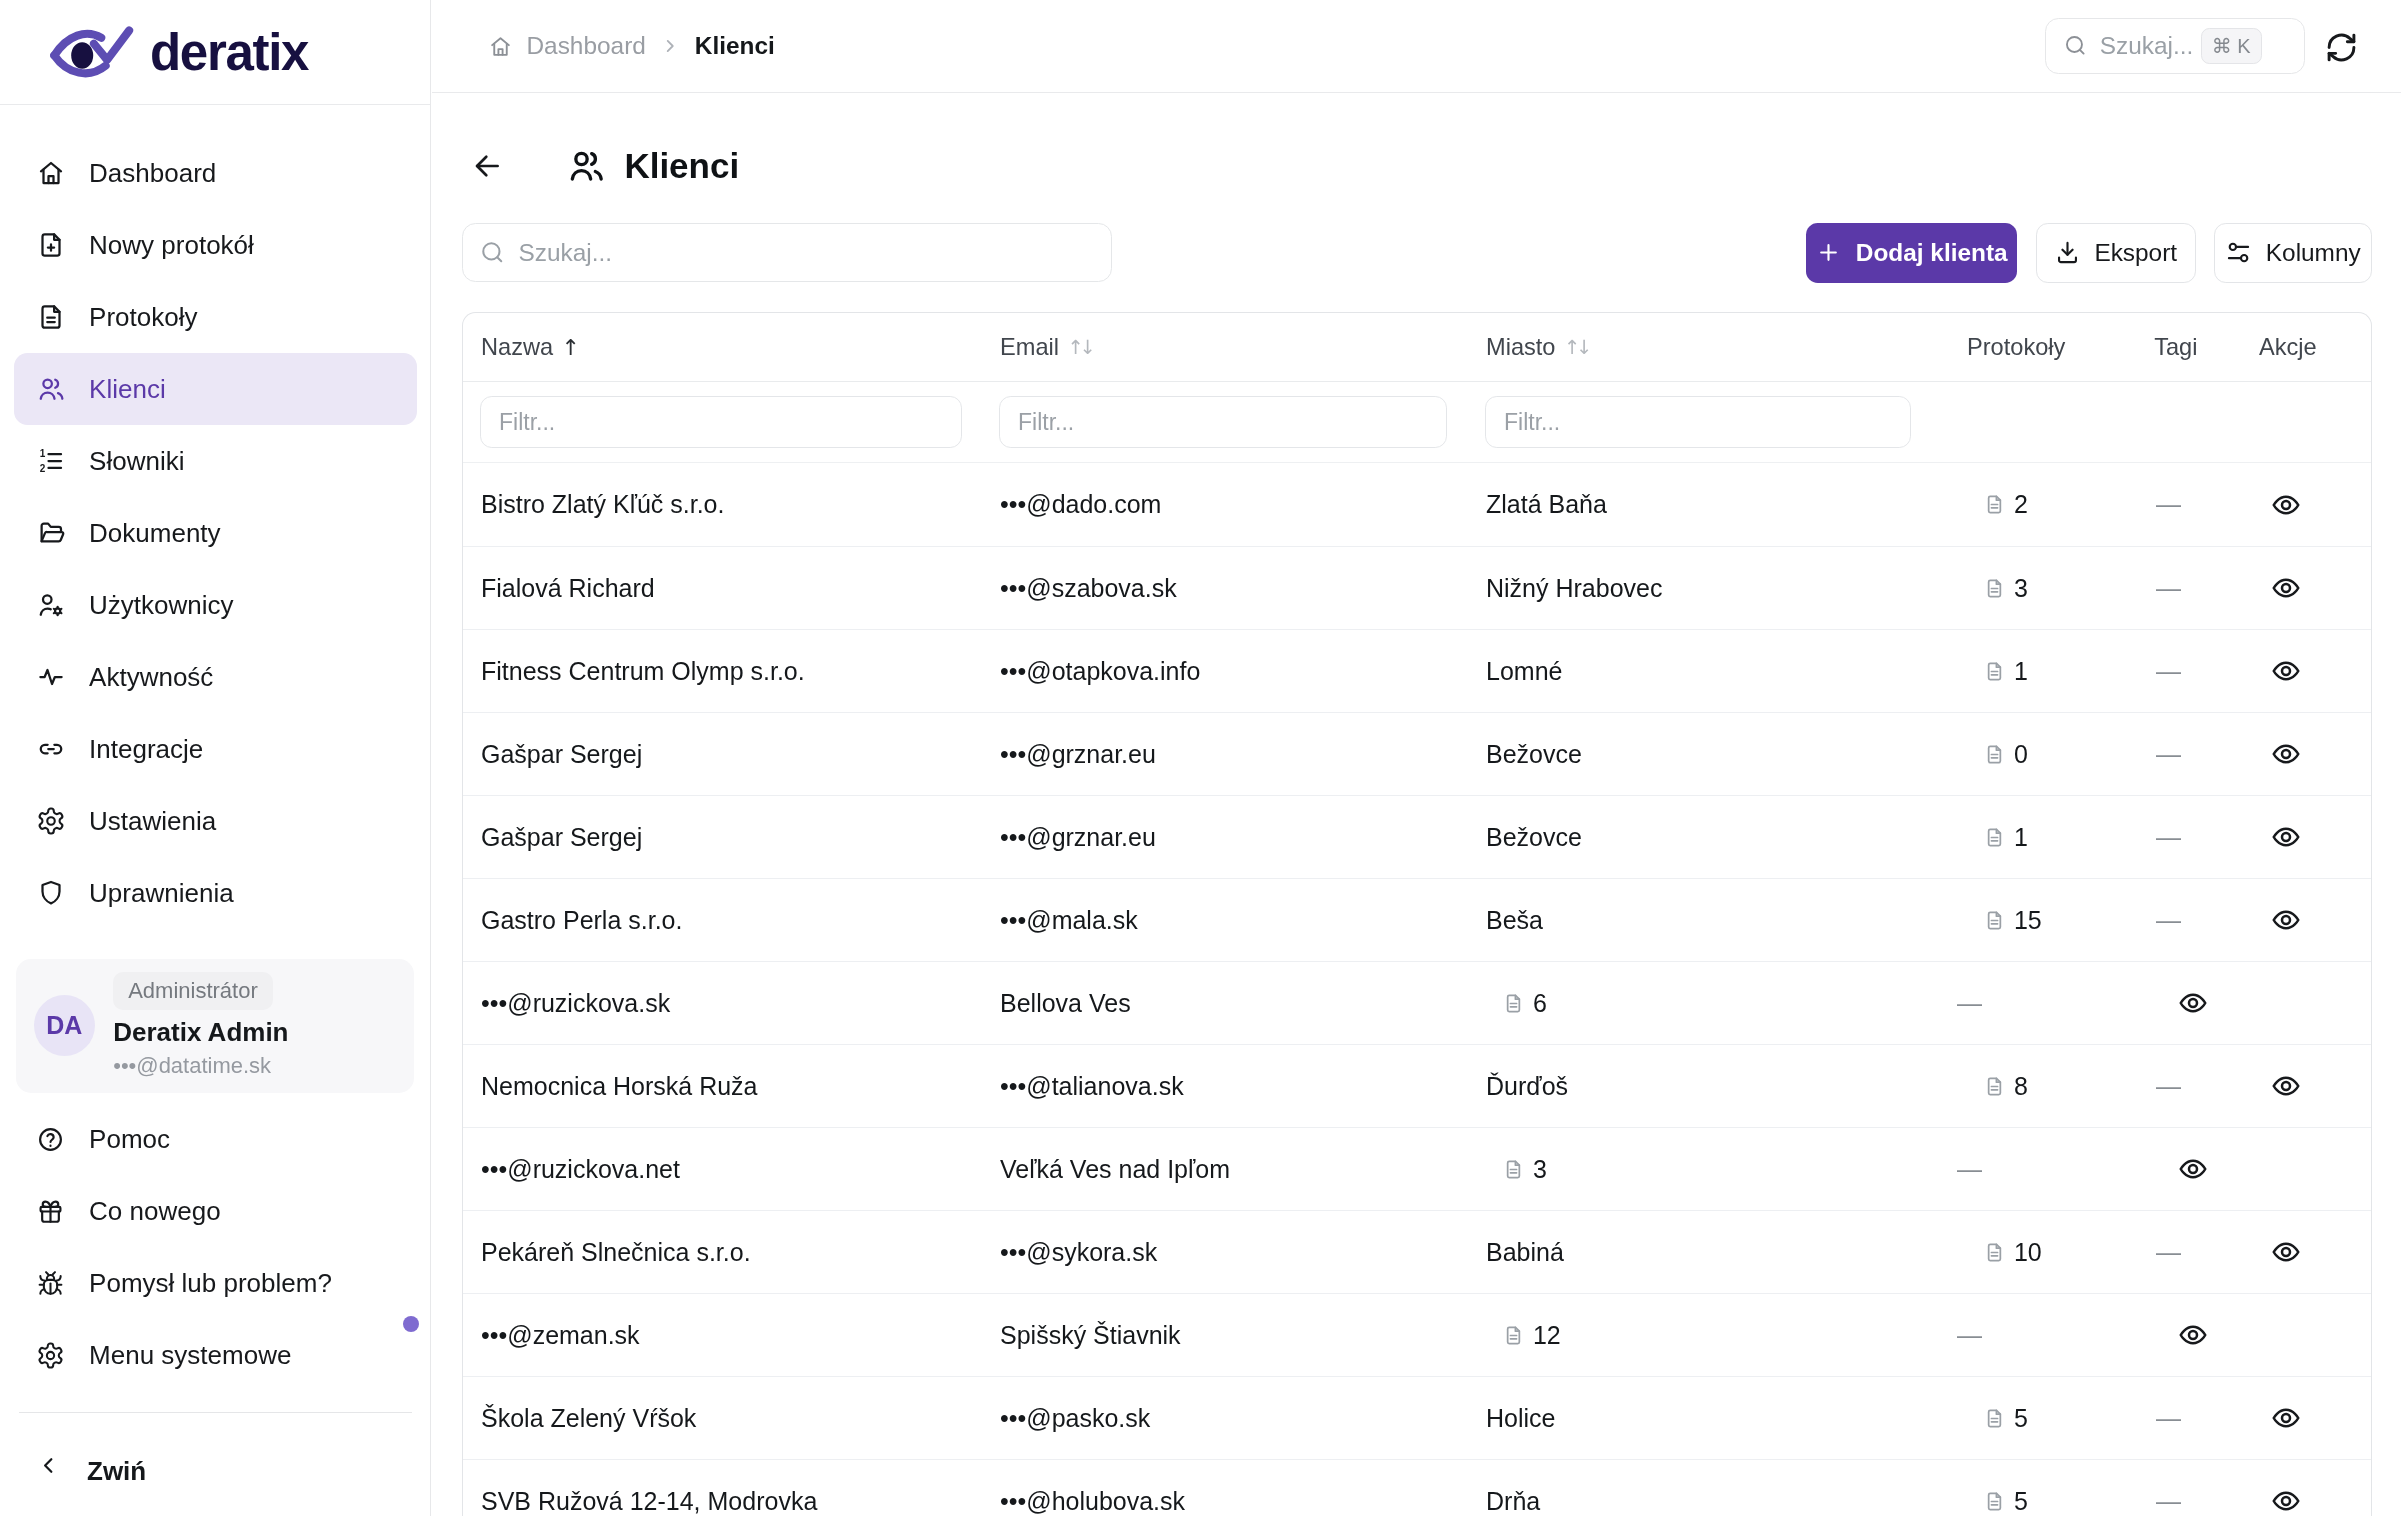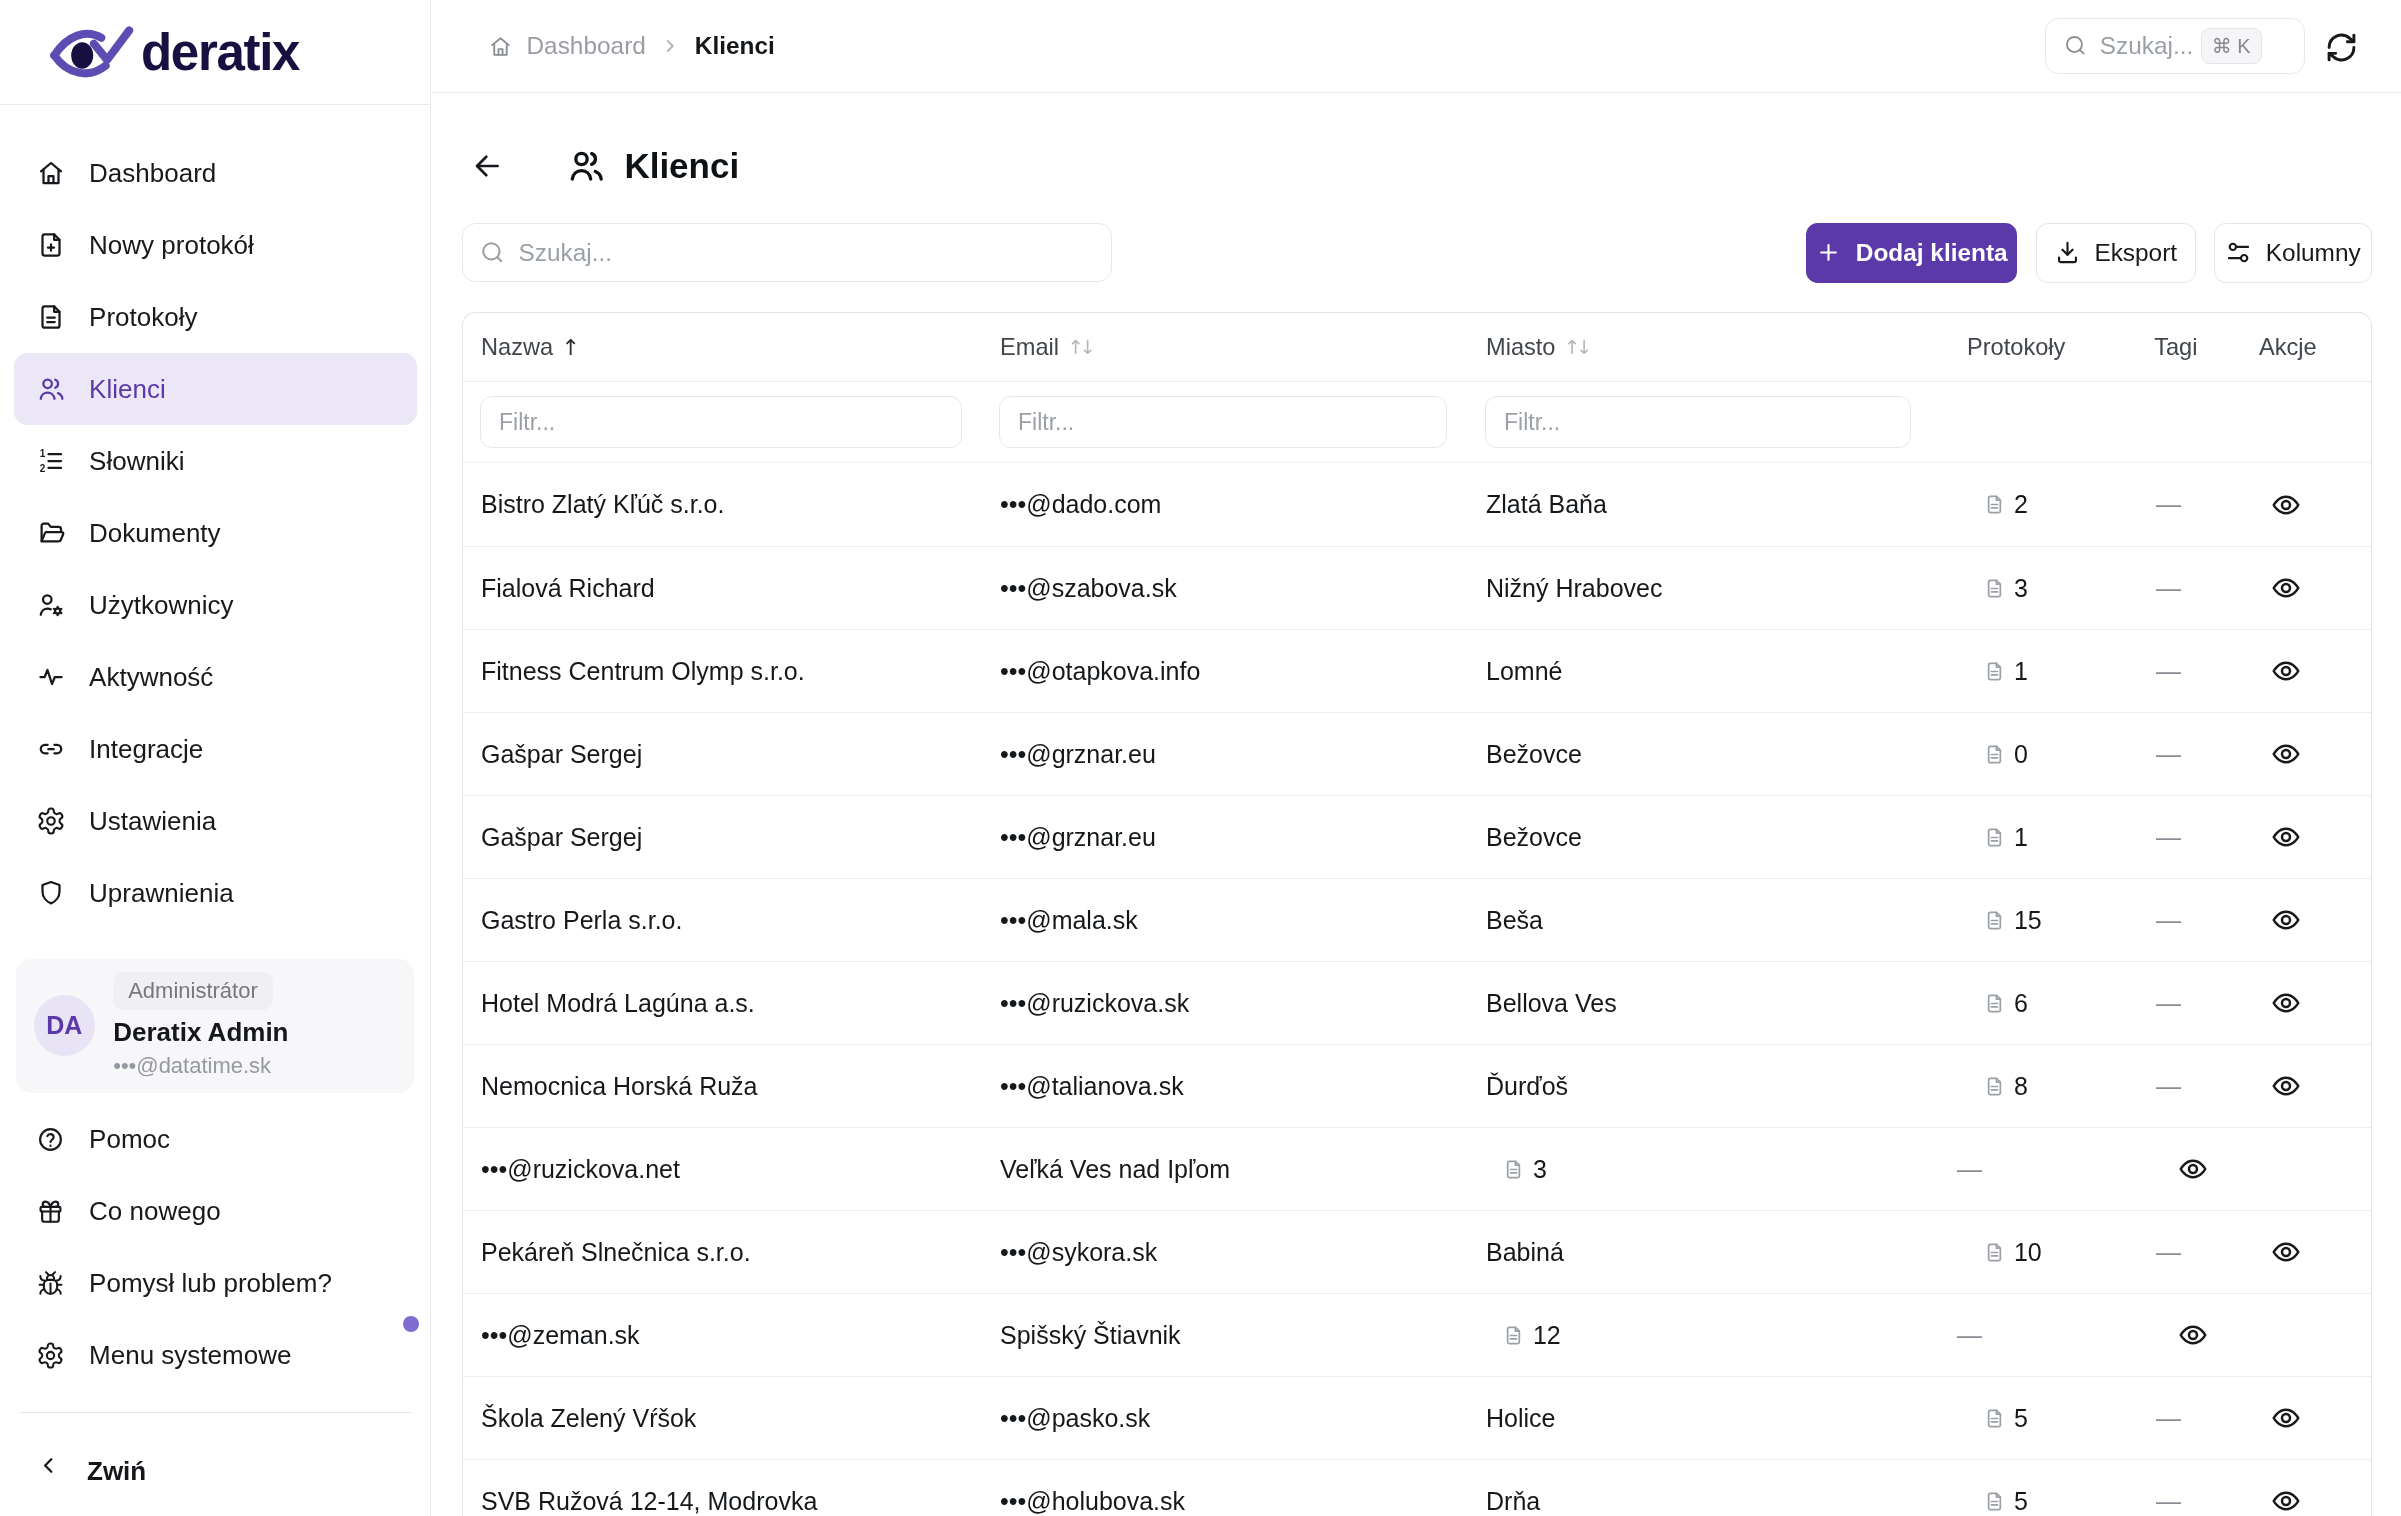--- a/index.html
+++ b/index.html
@@ -4,21 +4,21 @@
 <style>
   * { margin:0; padding:0; box-sizing:border-box; }
   html,body { width:2401px; height:1517px; overflow:hidden; background:#fff;
     font-family:"Liberation Sans", sans-serif; color:#15181b; }
   .app { position:relative; width:2401px; height:1517px; }
 
   
   .sidebar { position:absolute; left:0; top:0; width:431px; height:1517px;
     background:#fff; border-right:0.8px solid #e7e8ea; display:flex; flex-direction:column; }
   .logo-row { height:105px; border-bottom:0.8px solid #e9eaec; display:flex; align-items:center; padding-left:47px; }
-  .logo-text { font-size:51px; font-weight:700; color:#171040; letter-spacing:-1.3px; margin-left:6px;text-align:right; }
+  .logo-text { font-size:51px; font-weight:700; color:#171040; letter-spacing:-1.3px; margin-left:15px;text-align:right; }
   .nav { margin-top:32px; }
   .nav-item, .foot-item { height:72px; margin:0 13.5px; border-radius:13.5px; display:flex;
     align-items:center; padding:0 22px; cursor:pointer; color:#17191c; }
   .foot-item { height:72px; }
   .nav-item .ic, .foot-item .ic { width:30px; height:30px; flex:0 0 30px; display:flex;
     align-items:center; justify-content:center; }
   .nav-item .lbl, .foot-item .lbl { margin-left:23.6px; font-size:26px; font-weight:500; }
   .nav-item.active { background:#ebe7f6; color:#5b39a8; }
   .nav-item.active .lbl { color:#5b39a8; }
   .user-card { margin:29.5px 16px 0 16px; height:134px; background:#f7f7f9; border-radius:15px;
@@ -575,21 +575,20 @@
       <button class="eye-btn">
         <svg width="32" height="32" viewBox="0 0 24 24" fill="none" stroke="currentColor" stroke-width="1.9" stroke-linecap="round" stroke-linejoin="round">
                   <path d="M2.8 12S6.2 5.8 12 5.8 21.2 12 21.2 12 17.8 18.2 12 18.2 2.8 12 2.8 12z"></path>
                   <circle cx="12" cy="12" r="3"></circle>
                 </svg>
       </button>
     </div>
   </div>
 
   <div class="trow">
-    <div class="td">Hotel Modrá Lagúna a.s.</div>
     <div class="td">•••@ruzickova.sk</div>
     <div class="td">Bellova Ves</div>
     <div class="td td-proto">
       <span class="fic">
         <svg width="23" height="23" viewBox="0 0 24 24" fill="none" stroke="currentColor" stroke-width="1.8" stroke-linecap="round" stroke-linejoin="round">
                   <path d="M14 3.5H7.5A1.6 1.6 0 0 0 5.9 5.1v13.8a1.6 1.6 0 0 0 1.6 1.6h9a1.6 1.6 0 0 0 1.6-1.6V7.5z"></path>
                   <path d="M14 3.5v4h4"></path>
                   <path d="M8.8 12h6.4M8.8 15.5h6.4"></path>
                 </svg>
       </span>

